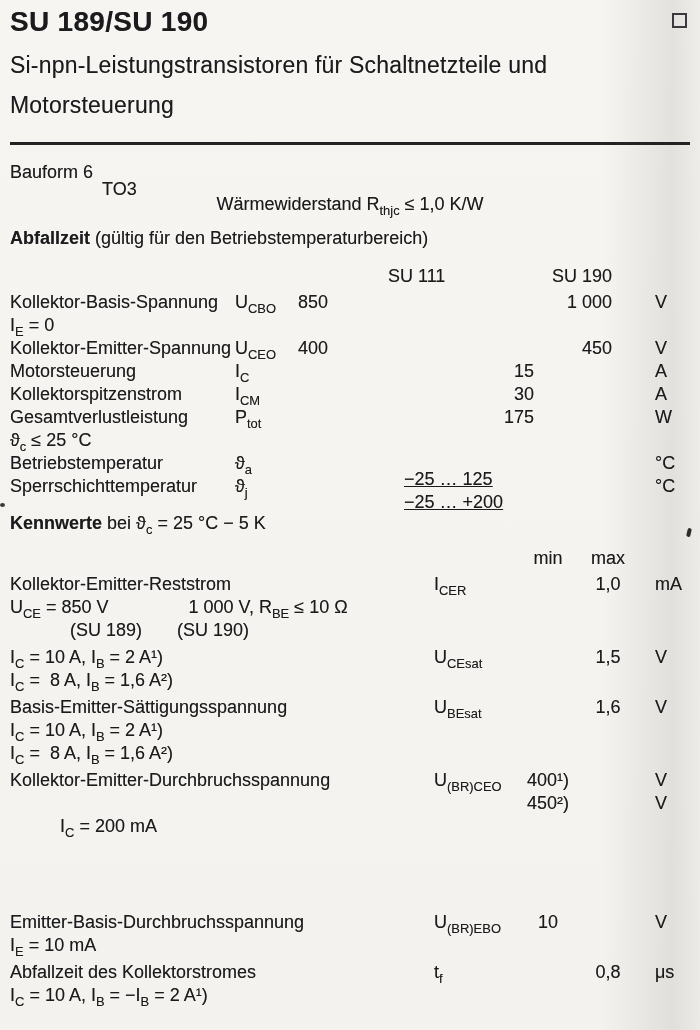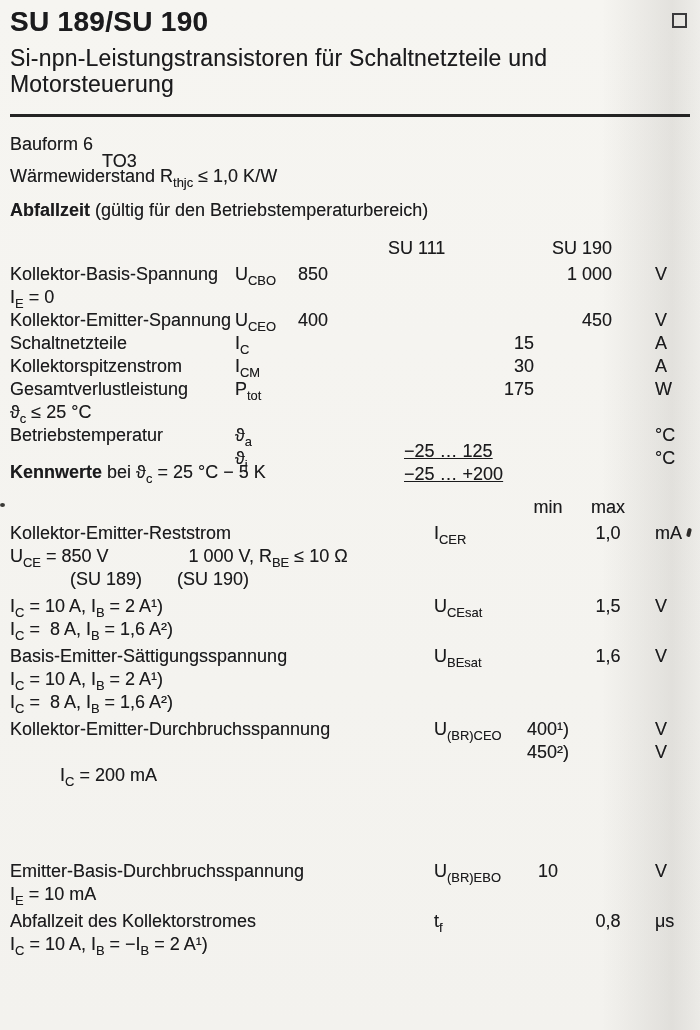--- a/index.html
+++ b/index.html
@@ -14,27 +14,27 @@
     overflow: hidden;
     text-shadow: 0 0 0.6px rgba(25,25,25,0.45);
   }
   .page { position: relative; width: 700px; height: 1030px; padding: 6px 10px 15px 10px; }
 
   .title { font-size: 28px; font-weight: 700; letter-spacing: 0.3px; margin: 0; }
   .marker {
     position: absolute; top: 13px; right: 13px;
     width: 15px; height: 15px; border: 2px solid #3a3a3c;
   }
-  .subtitle { font-size: 23px; line-height: 26px; margin-top: 7px; letter-spacing: 0.2px; max-width: 688px; font-weight: 400; }
+  .subtitle { font-size: 23px; line-height: 40px; margin-top: 7px; letter-spacing: 0.2px; max-width: 688px; font-weight: 400; }
   .rule { height: 3px; background: #232323; margin-top: 17px; }
 
   .content { font-size: 18px; line-height: 23px; }
   .bauform-line { position: relative; margin-top: 16px; }
   .pkg { position: absolute; left: 92px; top: 17px; }
-  .thermal-line { margin-top: 9px; }
+  .thermal-line { margin-top: 9px; text-align: center; }
   .section-heading { margin-top: 11px; }
   .section-heading b { font-weight: 700; }
 
   
   .g-header { position: relative; height: 23px; margin-top: 15px; }
   .gh-189 { position: absolute; left: 378px; top: 0; }
   .gh-190 { position: absolute; left: 528px; width: 74px; text-align: right; top: 0; }
   .g-rows { margin-top: 3px; }
   .g-line, .k-line { position: relative; }
   .g-sym  { position: absolute; left: 225px; top: 0; white-space: nowrap; }
@@ -114,21 +114,21 @@
           <span class="lbl">Kollektor-Emitter-Spannung</span>
           <span class="g-sym">U<sub>CEO</sub></span>
           <span class="g-v1">400</span>
           <span class="g-v2">450</span>
           <span class="unit">V</span>
         </div>
       </div>
 
       <div class="g-row">
         <div class="g-line">
-          <span class="lbl">Schaltnetzteile</span>
+          <span class="lbl">Motorsteuerung</span>
           <span class="g-sym">I<sub>C</sub></span>
           <span class="g-shared">15</span>
           <span class="unit">A</span>
         </div>
       </div>
 
       <div class="g-row">
         <div class="g-line">
           <span class="lbl">Kollektorspitzenstrom</span>
           <span class="g-sym">I<sub>CM</sub></span>
@@ -151,20 +151,21 @@
         <div class="g-line">
           <span class="lbl">Betriebstemperatur</span>
           <span class="g-sym">ϑ<sub>a</sub></span>
           <span class="g-range">−25 … 125</span>
           <span class="unit">°C</span>
         </div>
       </div>
 
       <div class="g-row">
         <div class="g-line">
+          <span class="lbl">Sperrschichttemperatur</span>
           <span class="g-sym">ϑ<sub>j</sub></span>
           <span class="g-range">−25 … +200</span>
           <span class="unit">°C</span>
         </div>
       </div>
 
     </div>
 
     <div class="section-heading" style="margin-top:14px;">
       <b>Kennwerte</b>

